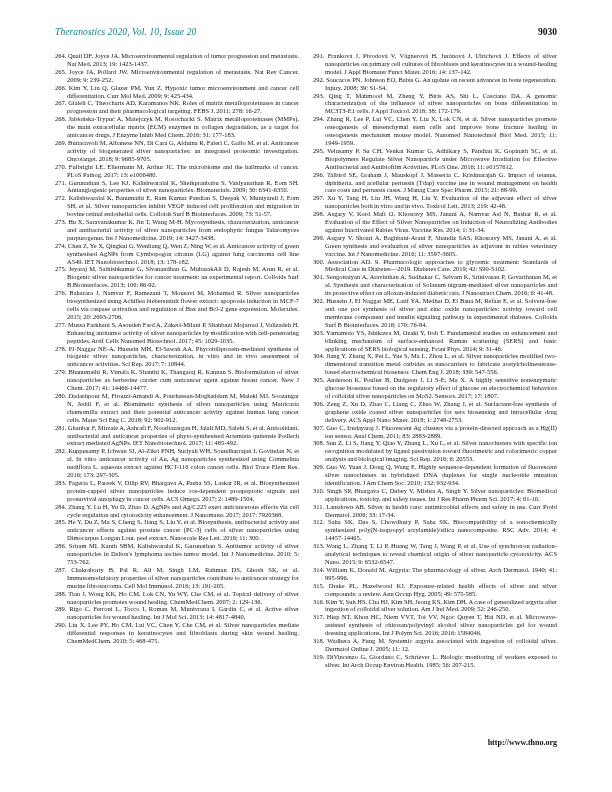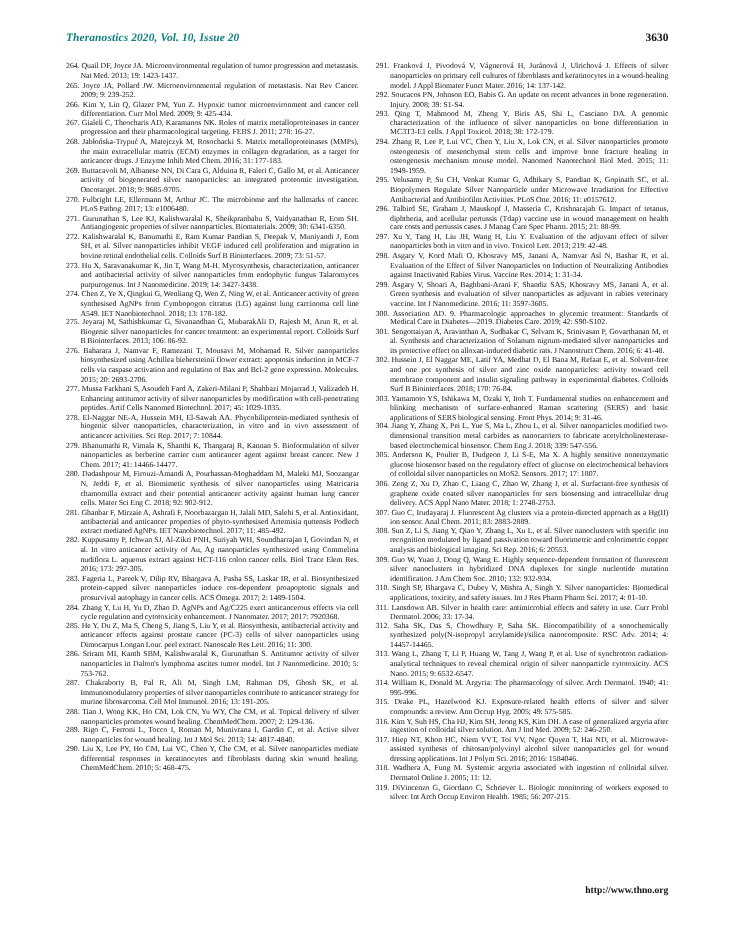--- a/index.html
+++ b/index.html
@@ -17,21 +17,21 @@
   }
   .header {
     display: flex;
     justify-content: space-between;
     align-items: baseline;
     margin-bottom: 15px;
   }
   .journal-title {
     font-size: 9.5px;
     font-style: italic;
-    font-weight: bold;
+    font-weight: normal;
     color: #0e7f7c;
     letter-spacing: 0.1px;
   }
   .page-number {
     font-size: 9.5px;
     font-weight: bold;
     color: #111111;
   }
   .columns {
     display: flex;
@@ -62,21 +62,21 @@
     cursor: pointer;
   }
 </style>
 </head>
 <body>
 
 <div class="page">
 
   <div class="header">
     <span class="journal-title">Theranostics 2020, Vol. 10, Issue 20</span>
-    <span class="page-number">3630</span>
+    <span class="page-number">9030</span>
   </div>
 
   <div class="columns">
 
     <div class="col">
 
         <div class="ref"><span class="ref-num">264.</span> <span class="ref-text">Quail DF, Joyce JA. Microenvironmental regulation of tumor progression and metastasis. Nat Med. 2013; 19: 1423-1437.</span></div>
 
         <div class="ref"><span class="ref-num">265.</span> <span class="ref-text">Joyce JA, Pollard JW. Microenvironmental regulation of metastasis. Nat Rev Cancer. 2009; 9: 239-252.</span></div>
 

